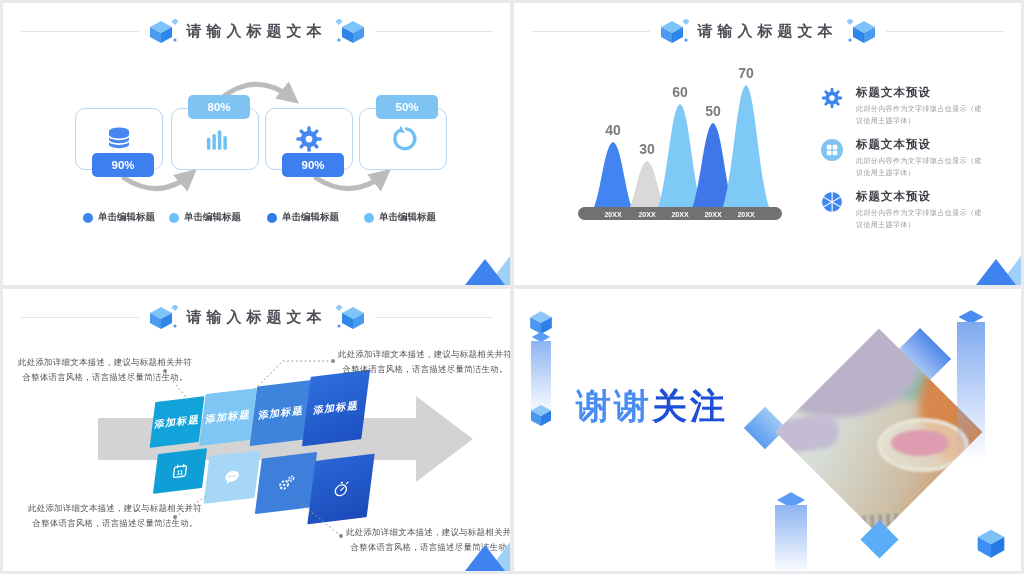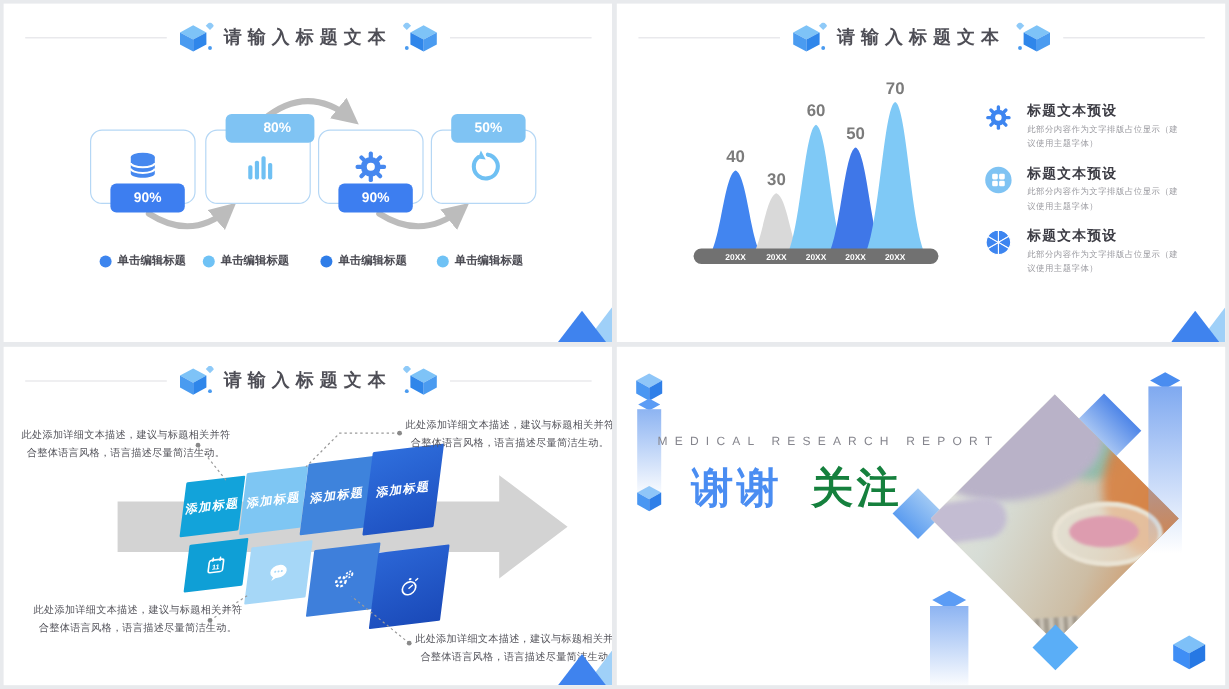--- a/index.html
+++ b/index.html
@@ -38,21 +38,21 @@
   .seg{position:absolute;transform:skewX(-14deg) rotate(-7deg);display:flex;align-items:center;justify-content:center;border-radius:1px;}
   .seg .seg-label{color:#fff;font-size:10px;font-weight:600;letter-spacing:1px;white-space:nowrap;}
   .seg svg{width:20px;height:20px;}
   .note{position:absolute;font-size:8.5px;color:#55555c;line-height:1.8;text-align:center;width:176px;letter-spacing:.2px;}
   .note-lines{position:absolute;left:0;top:0;width:507px;height:282px;pointer-events:none;}
 
   
   .kicker{position:absolute;left:34px;top:74px;font-size:10px;letter-spacing:6px;color:#85858d;white-space:nowrap;}
   .big-title{position:absolute;left:62px;top:94px;font-size:35px;font-weight:700;letter-spacing:3px;white-space:nowrap;}
   .big-title .hl{color:#4a8df2;}
-  .big-title .rest{color:#15803d;margin-left:24px;}
+  .big-title .rest{color:#1d4ed8;}
   .lorem{position:absolute;left:36px;top:206px;width:204px;font-size:7.5px;color:#8b8b90;line-height:2.0;letter-spacing:.35px;}
   .diamond{position:absolute;transform:rotate(45deg);}
   .photo-frame{position:absolute;left:292px;top:70px;width:146px;height:146px;transform:rotate(45deg);overflow:hidden;background:#d8d4cc;}
   .photo-inner{position:absolute;left:-37px;top:-37px;width:220px;height:220px;transform:rotate(-45deg);background:linear-gradient(115deg,#efece4 0%,#d7ddd6 35%,#cdbda4 65%,#d08b52 88%,#c97f46 100%);}
   .blob{position:absolute;border-radius:50%;filter:blur(4px);}
   .ph-glove{left:-10px;top:98px;width:150px;height:95px;background:#b9b2c8;border-radius:48% 52% 45% 55%;transform:rotate(-12deg);filter:blur(3px);}
   .ph-finger{left:95px;top:108px;width:70px;height:34px;background:#c3bcd2;border-radius:18px;transform:rotate(-8deg);filter:blur(2px);}
   .ph-dish{position:absolute;left:108px;top:96px;width:84px;height:46px;border-radius:50%;border:4px solid #e9e3d4;background:rgba(240,238,228,.55);filter:blur(1px);}
   .ph-dishfill{position:absolute;left:122px;top:108px;width:58px;height:26px;border-radius:50%;background:#dd9caf;filter:blur(1.5px);}
   .ph-bottle{left:55px;top:8px;width:60px;height:70px;background:#f4f6f2;}
@@ -137,21 +137,21 @@
         </svg>
     </div>
     <div class="pbox" style="left:356px;top:105px;">
       <svg width="30" height="30" viewBox="0 0 24 24">
           <path d="M8.4 5.6 A8 8 0 1 0 14.8 3.9" fill="none" stroke="#6fc0f3" stroke-width="2.7" stroke-linecap="round"></path>
           <path d="M10.2 1.2 L8.2 6.4 L13.4 7.2 Z" fill="#6fc0f3"></path>
         </svg>
     </div>
 
     <div class="badge dark" style="left:89px;top:150px;">90%</div>
-    <div class="badge light" style="left:185px;top:92px;padding-left:12px;">80%</div>
+    <div class="badge light" style="left:185px;top:92px;">80%</div>
     <div class="badge dark" style="left:279px;top:150px;">90%</div>
     <div class="badge light" style="left:373px;top:92px;text-align:right;">50%</div>
 
     <div class="cap" style="left:80px;">
         <span class="dot" style="background:#3d85ee;"></span>
         <span>单击编辑标题</span>
       </div>
     <div class="cap" style="left:166px;">
         <span class="dot" style="background:#6fc2f5;"></span>
         <span>单击编辑标题</span>
@@ -378,21 +378,20 @@
         </svg>
       <div class="col-body" style="top:8px;height:74px;background:linear-gradient(#8db4f2,rgba(255,255,255,0));"></div>
     </div>
 
     <svg class="diamond" style="left:15px;top:114px;width:24px;height:24px;transform:none;" viewBox="0 0 24 24">
         <polygon points="12,2 22,7.5 12,13 2,7.5" fill="#8fc6f8"></polygon>
         <polygon points="2,7.5 12,13 12,23 2,17.5" fill="#4a97f2"></polygon>
         <polygon points="12,13 22,7.5 22,17.5 12,23" fill="#2f7fe8"></polygon>
       </svg>
 
-    <div class="kicker">MEDICAL RESEARCH REPORT</div>
     <div class="big-title"><span class="hl">谢谢</span><span class="rest">关注</span></div>
 
     <div class="diamond" style="left:384px;top:48px;width:44px;height:44px;background:linear-gradient(180deg,#4f86e8,#cfe2f8);"></div>
 
     <div class="diamond" style="left:236px;top:124px;width:30px;height:30px;background:linear-gradient(180deg,#9fc8f4,#5b9cf0);"></div>
 
     <div class="photo-frame">
       <div class="photo-inner">
         <div class="blob ph-bottle"></div>
         <div class="blob ph-teal"></div>

